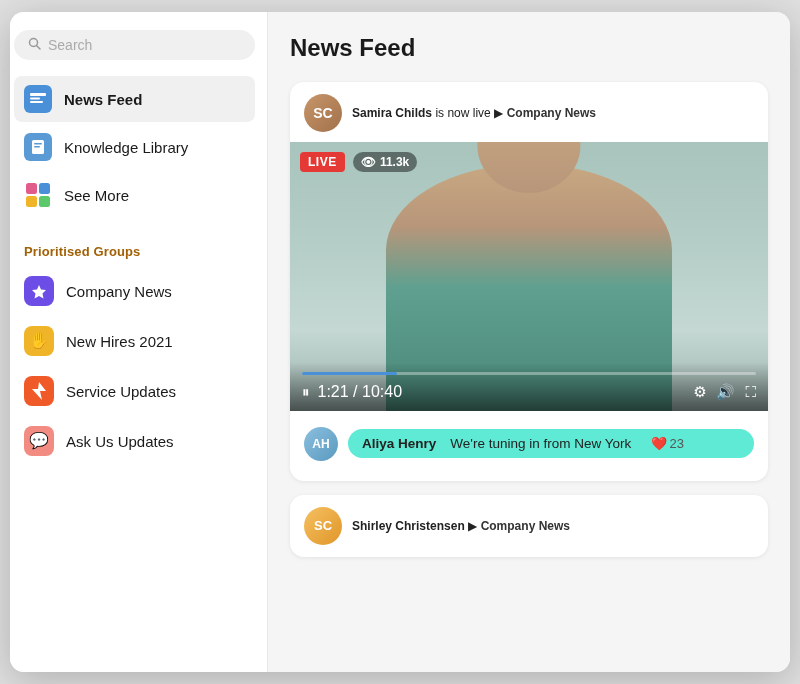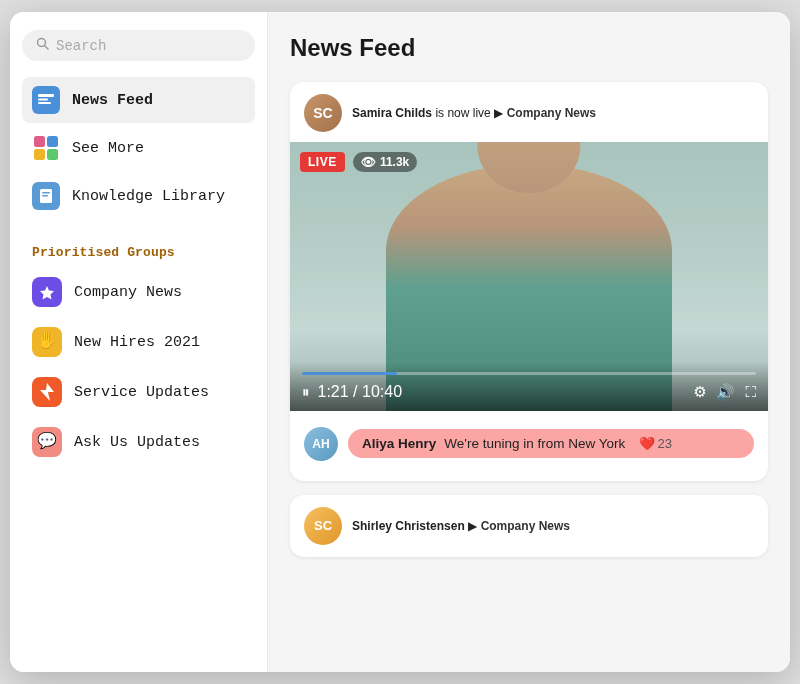--- a/index.html
+++ b/index.html
@@ -18,26 +18,25 @@
       border-radius: 14px;
       box-shadow: 0 8px 40px rgba(0,0,0,0.22);
       display: flex;
       overflow: hidden;
     }
     
     .sidebar {
       width: 258px;
       min-width: 258px;
       background: #ffffff;
-      padding: 18px 12px 18px 12px;
+      padding: 18px 12px 18px 4px;
       border-right: 1px solid #e8e8e8;
       display: flex;
       flex-direction: column;
       gap: 0;
-      font-family: Liberation Mono, monospace;
     }
     .search-bar {
       background: #f0f0f0;
       border-radius: 20px;
       padding: 7px 14px;
       display: flex;
       align-items: center;
       gap: 7px;
       margin-bottom: 16px;
     }
@@ -286,28 +285,28 @@
     }
     .comment-row {
       display: flex;
       align-items: center;
       gap: 10px;
       padding: 8px 0;
       border-bottom: 1px solid #f0f0f0;
     }
     .comment-row:last-child { border-bottom: none; }
     .comment-bubble {
-      background: #fca5a5;
+      background: #5eead4;
       border-radius: 20px;
       padding: 7px 14px;
       font-size: 13.5px;
       color: #222;
       display: flex;
       align-items: flex-start;
-      gap: 8px;
+      gap: 14px;
       flex: 1;
     }
     .comment-bubble strong { font-weight: 700; }
     .reaction-count {
       display: flex;
       align-items: center;
       gap: 2px;
       font-size: 13px;
       color: #555;
       margin-left: 6px;
@@ -354,40 +353,40 @@
           <svg width="18" height="14" viewBox="0 0 18 14" fill="none">
             <rect x="1" y="1" width="16" height="3" rx="1" fill="white"></rect>
             <rect x="1" y="5.5" width="10" height="2" rx="1" fill="white"></rect>
             <rect x="1" y="9" width="13" height="2" rx="1" fill="white"></rect>
           </svg>
         </div>
         <span>News Feed</span>
       </div>
 
       <div class="nav-item">
+        <div class="nav-icon knowledge">
+          <svg width="16" height="16" viewBox="0 0 16 16" fill="none">
+            <rect x="2" y="1" width="12" height="14" rx="1.5" fill="white"></rect>
+            <rect x="4" y="4" width="8" height="1.5" rx="0.75" fill="#5b9bd5"></rect>
+            <rect x="4" y="7" width="6" height="1.5" rx="0.75" fill="#5b9bd5"></rect>
+          </svg>
+        </div>
+        <span>Knowledge Library</span>
+      </div>
+
+      <div class="nav-item">
         <div class="nav-icon seemore">
           <svg width="28" height="28" viewBox="0 0 28 28" fill="none">
             <rect x="2" y="2" width="11" height="11" rx="2.5" fill="#e05c8a"></rect>
             <rect x="15" y="2" width="11" height="11" rx="2.5" fill="#4a90d9"></rect>
             <rect x="2" y="15" width="11" height="11" rx="2.5" fill="#f0b429"></rect>
             <rect x="15" y="15" width="11" height="11" rx="2.5" fill="#5bc86a"></rect>
           </svg>
         </div>
         <span>See More</span>
-      </div>
-
-      <div class="nav-item">
-        <div class="nav-icon knowledge">
-          <svg width="16" height="16" viewBox="0 0 16 16" fill="none">
-            <rect x="2" y="1" width="12" height="14" rx="1.5" fill="white"></rect>
-            <rect x="4" y="4" width="8" height="1.5" rx="0.75" fill="#5b9bd5"></rect>
-            <rect x="4" y="7" width="6" height="1.5" rx="0.75" fill="#5b9bd5"></rect>
-          </svg>
-        </div>
-        <span>Knowledge Library</span>
       </div>
     </div>
 
     <div class="section-title">Prioritised Groups</div>
     <div class="group-items">
       <div class="group-item">
         <div class="group-icon company">
           <svg width="16" height="16" viewBox="0 0 16 16" fill="none">
             <polygon points="8,2 10,6.5 15,7 11.5,10.5 12.5,15.5 8,13 3.5,15.5 4.5,10.5 1,7 6,6.5" fill="white"></polygon>
           </svg>

